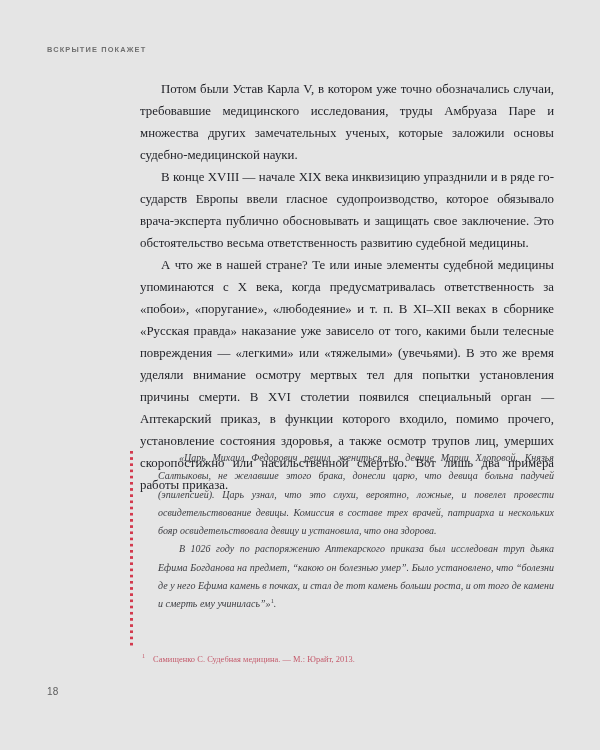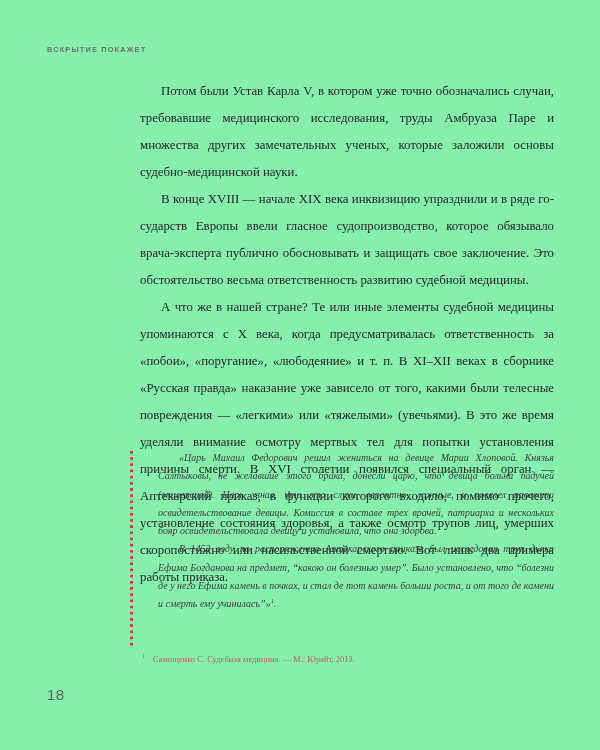--- a/index.html
+++ b/index.html
@@ -14,21 +14,21 @@
     position: relative;
     overflow: hidden;
     font-family: "Liberation Serif", "DejaVu Serif", serif;
     color: #2a2a2a;
     -webkit-font-smoothing: antialiased;
   }
 
   .page {
     position: absolute;
     inset: 0;
-    background: #86efac;
+    background: #e5e5e5;
     text-decoration: underline;
   }
 
   
   .running-head {
     position: absolute;
     left: 47px;
     top: 45px;
     font-family: "Liberation Sans", "DejaVu Sans", sans-serif;
     font-size: 7.4px;
@@ -45,21 +45,21 @@
     left: 140px;
     top: 78px;
     width: 414px;
   }
 
   .body-par {
     margin: 0;
     text-indent: 21px;
     text-align: justify;
     font-size: 12.85px;
-    line-height: 27px;
+    line-height: 22px;
     color: #23242a;
     hyphens: manual;
   }
 
   
   .quote-block {
     position: absolute;
     left: 130px;
     top: 449px;
     width: 424px;
@@ -111,21 +111,21 @@
   .footnote .fn-text {
     letter-spacing: 0.05px;
   }
 
   
   .folio {
     position: absolute;
     left: 47px;
     top: 686px;
     font-family: "Liberation Sans", "DejaVu Sans", sans-serif;
-    font-size: 15px;
+    font-size: 10px;
     color: #5d5d5d;
     letter-spacing: 0.3px;
   }
 
   sup.note-ref {
     font-size: 0.62em;
     vertical-align: super;
     line-height: 0;
     font-style: normal;
   }
@@ -139,21 +139,21 @@
 
   <div class="text-column">
     <p class="body-par">Потом были Устав Карла V, в котором уже точно обозначались слу­чаи, требовавшие медицинского исследования, труды Амбруаза Паре и множества других замечательных ученых, которые заложили основы судебно-медицинской науки.</p>
     <p class="body-par">В конце XVIII — начале XIX века инквизицию упразднили и в ряде го­сударств Европы ввели гласное судопроизводство, которое обязывало врача-эксперта публично обосновывать и защищать свое заключение. Это обстоятельство весьма ответственность развитию судебной меди­цины.</p>
     <p class="body-par">А что же в нашей стране? Те или иные элементы судебной меди­цины упоминаются с X века, когда предусматривалась ответственность за «побои», «поругание», «любодеяние» и т. п. В XI–XII веках в сборнике «Русская правда» наказание уже зависело от того, какими были теле­сные повреждения — «легкими» или «тяжелыми» (увечьями). В это же время уделяли внимание осмотру мертвых тел для попытки установле­ния причины смерти. В XVI столетии появился специальный орган — Аптекарский приказ, в функции которого входило, помимо прочего, установление состояния здоровья, а также осмотр трупов лиц, умер­ших скоропостижно или насильственной смертью. Вот лишь два при­мера работы приказа.</p>
   </div>
 
   <div class="quote-block">
     <div class="quote-rule"></div>
     <p class="quote-par">«Царь Михаил Федорович решил жениться на девице Марии Хлопо­вой. Князья Салтыковы, не желавшие этого брака, донесли царю, что девица больна падучей (эпилепсией). Царь узнал, что это слухи, вероятно, ложные, и повелел провести освидетельствование де­вицы. Комиссия в составе трех врачей, патриарха и нескольких бояр освидетельствовала девицу и установила, что она здорова.</p>
-    <p class="quote-par"><span>В 1453 году по распоряжению Аптекарского приказа был иссле­дован труп дьяка Ефима Богданова на предмет, “какою он болез­нью умер”. Было установлено, что “болезни де у него Ефима камень в почках, и стал де тот камень больши роста, и от того де камени и смерть ему учинилась”»</span><sup class="note-ref">1</sup><span>.</span></p>
+    <p class="quote-par"><span>В 1026 году по распоряжению Аптекарского приказа был иссле­дован труп дьяка Ефима Богданова на предмет, “какою он болез­нью умер”. Было установлено, что “болезни де у него Ефима камень в почках, и стал де тот камень больши роста, и от того де камени и смерть ему учинилась”»</span><sup class="note-ref">1</sup><span>.</span></p>
   </div>
 
   <div class="footnote">
     <span class="fn-marker">1</span><span class="fn-text">Самищенко С. Судебная медицина. — М.: Юрайт, 2013.</span>
   </div>
 
   <div class="folio">18</div>
 
 </div>
 

